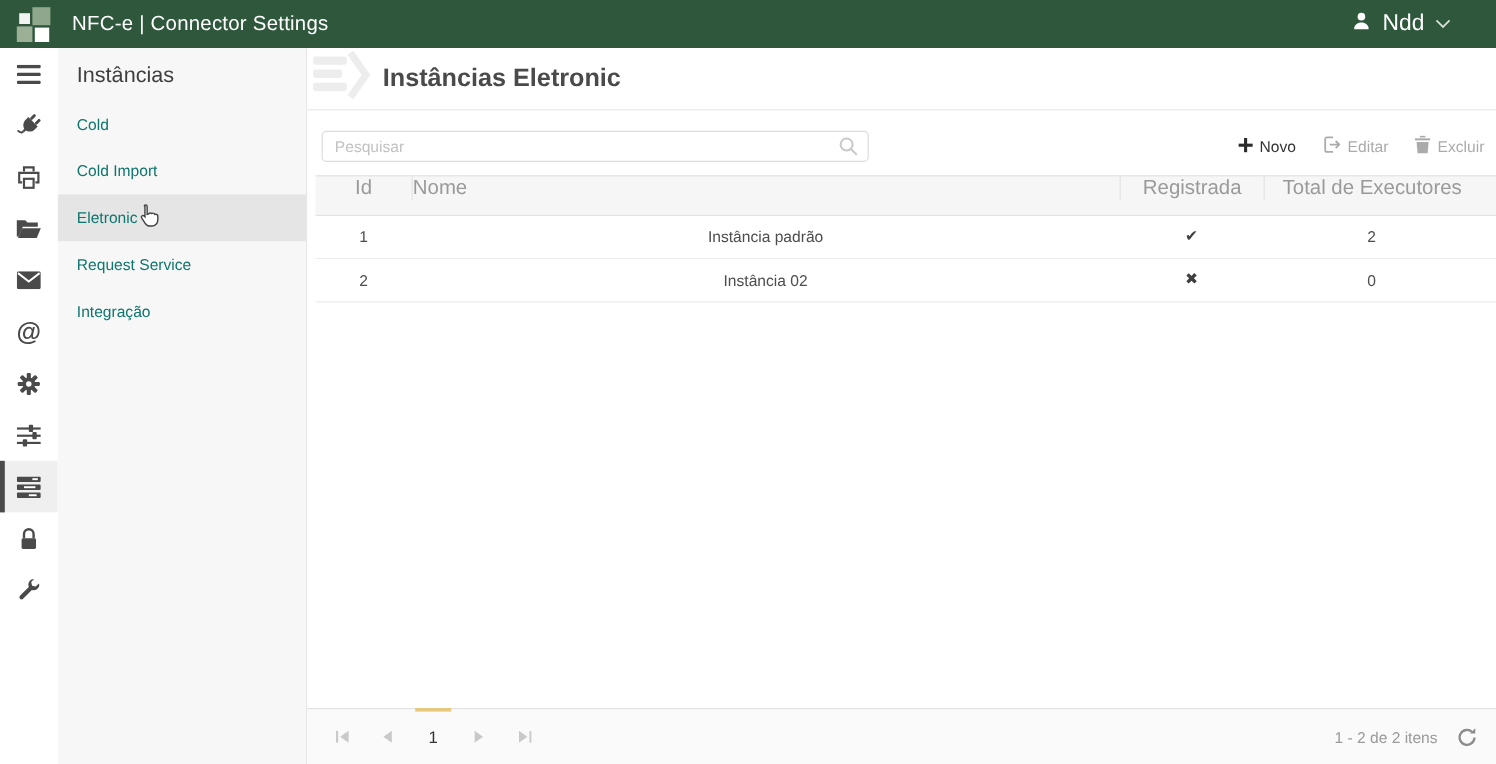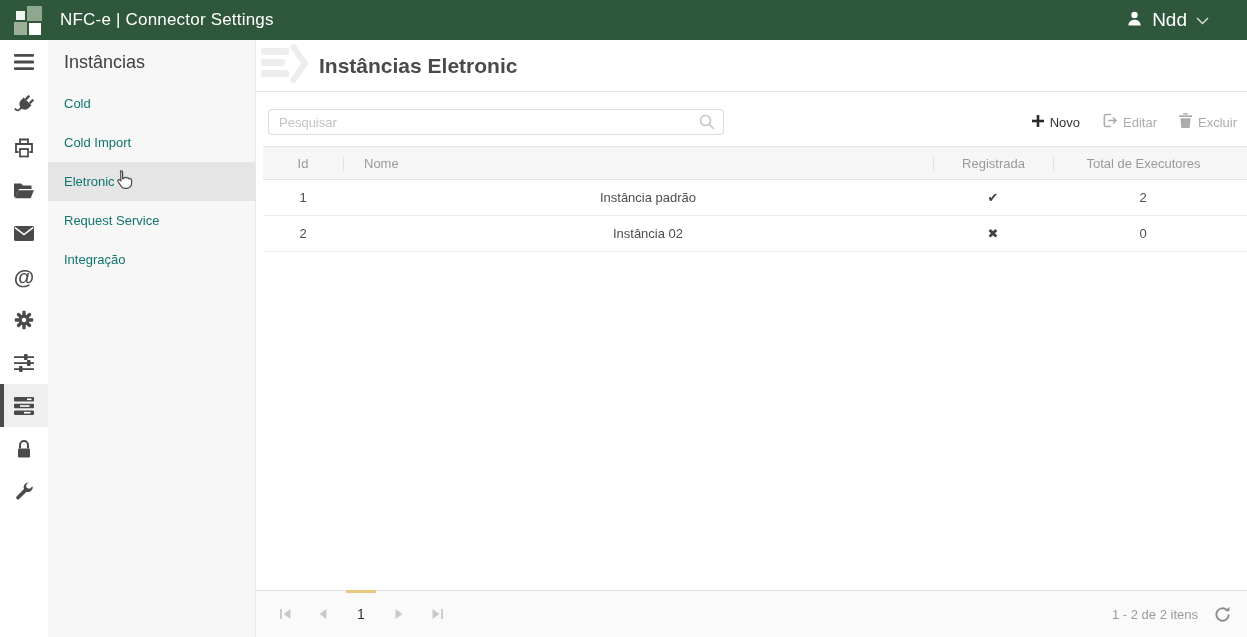--- a/index.html
+++ b/index.html
@@ -69,25 +69,25 @@
   .search-icon { position:absolute; right:9px; top:5px; }
   .toolbar-buttons { margin-left:auto; display:flex; align-items:center; gap:22px; }
   .tb-btn { display:flex; align-items:center; gap:6px; font-size:13px; cursor:pointer; }
   .tb-btn.primary { color:#333; }
   .tb-btn.disabled { color:#ababab; }
 
   
   .grid { margin-left:7px; margin-top:11px; }
   .grid-header { display:flex; height:34px; background:#f6f6f6;
     border-top:1px solid #e3e3e3; border-bottom:1px solid #e3e3e3;
-    color:#9a9a9a; font-size:13px; align-items:center; }
+    color:#9a9a9a; font-size:17px; align-items:flex-start; }
   .gh-cell { display:flex; align-items:center; justify-content:center; cursor:pointer; }
   .gh-cell + .gh-cell { border-left:1px solid #e3e3e3; }
   .col-id { width:80px; flex:none; }
-  .col-nome { flex:1; justify-content:flex-start; padding-left:20px; }
+  .col-nome { flex:1; justify-content:flex-start; padding-left:0; }
   .col-reg { width:120px; flex:none; }
   .col-tot { width:180px; flex:none; }
   .col-end { width:14px; flex:none; }
   .grid-row { display:flex; height:36px; border-bottom:1px solid #ececec;
     font-size:13px; color:#4d4d4d; align-items:stretch; cursor:pointer; background:#fff; }
   .gr-cell { display:flex; align-items:center; justify-content:center; }
   .mark { font-size:13px; font-weight:700; color:#3f3f3f;
     font-family:"DejaVu Sans", sans-serif; }
 
   

